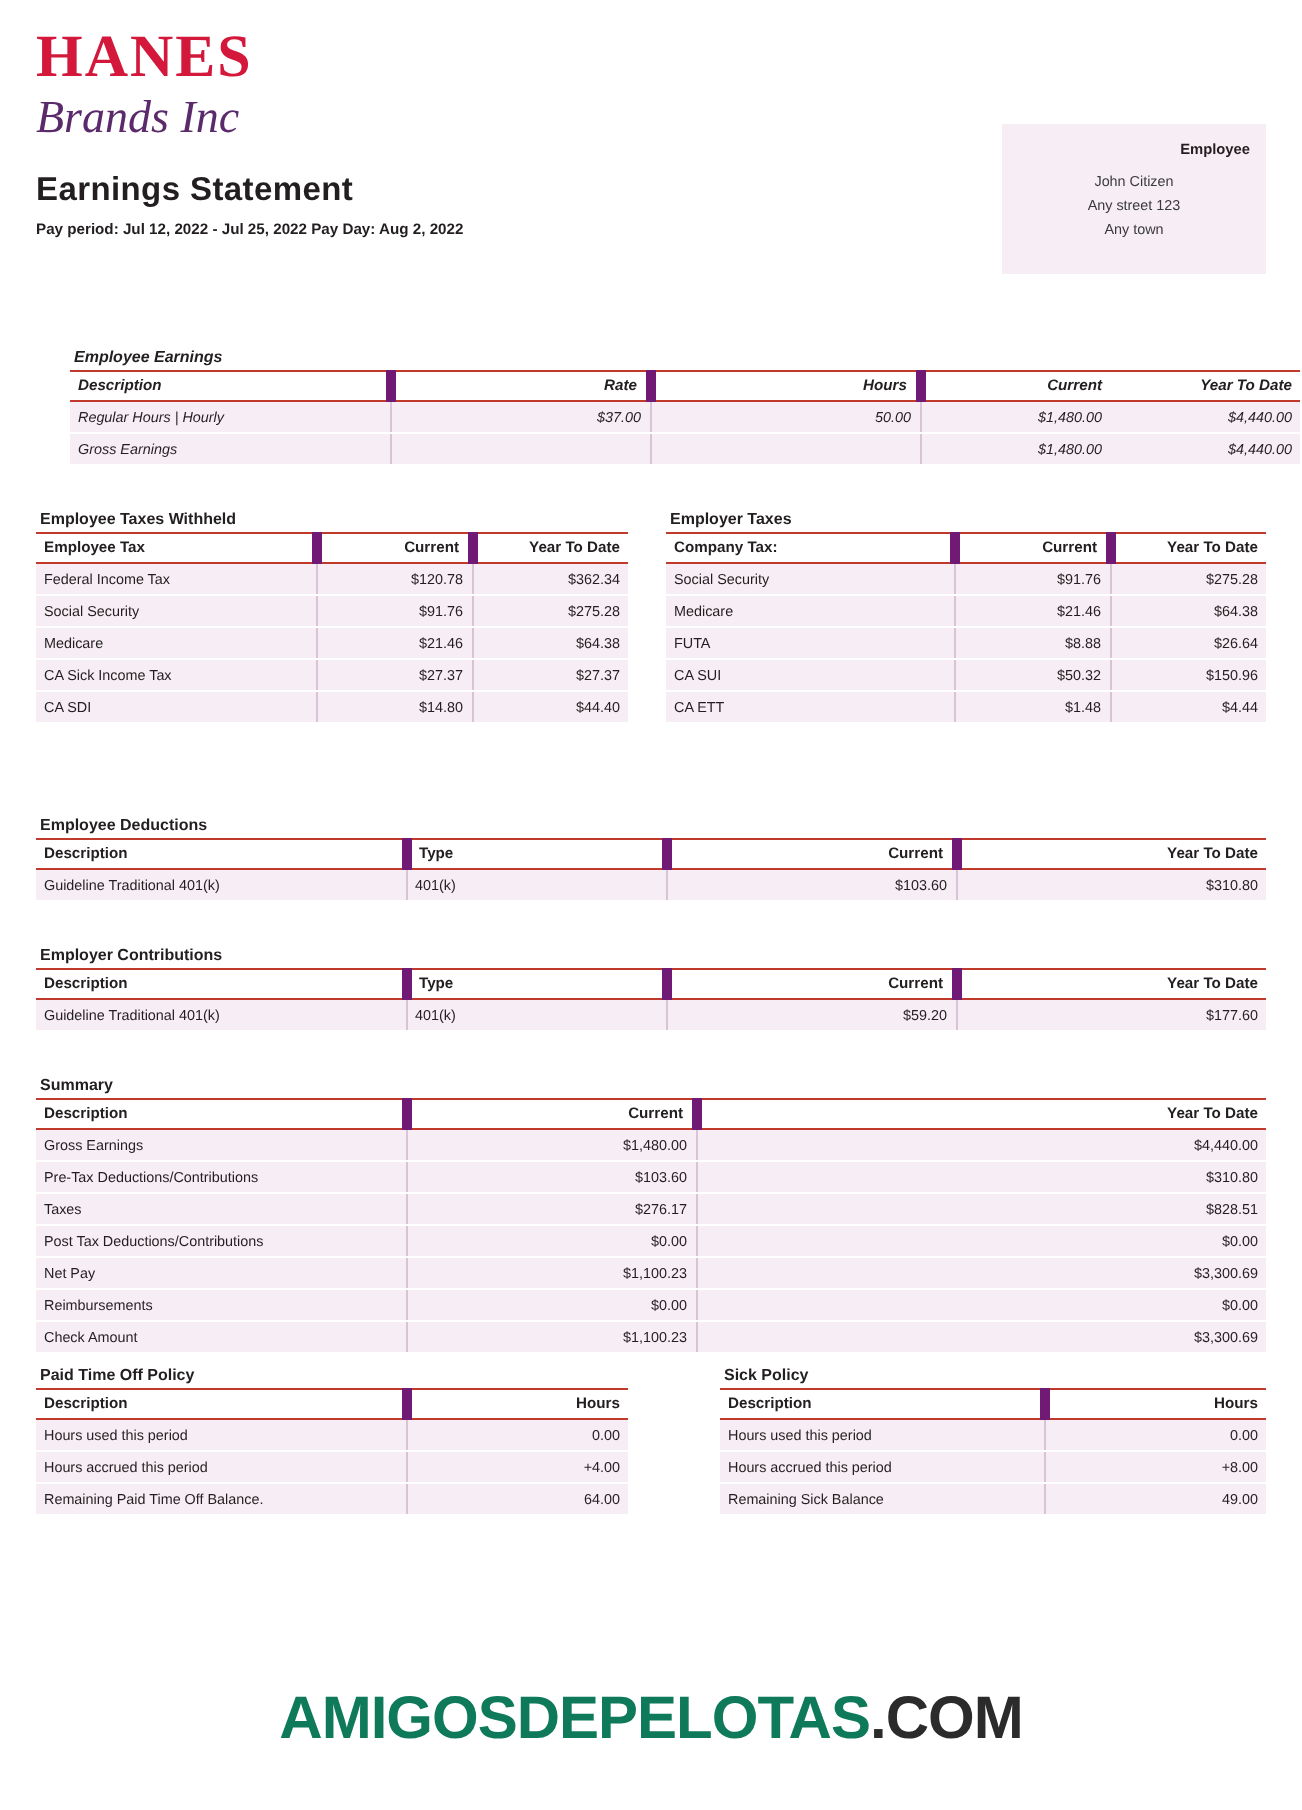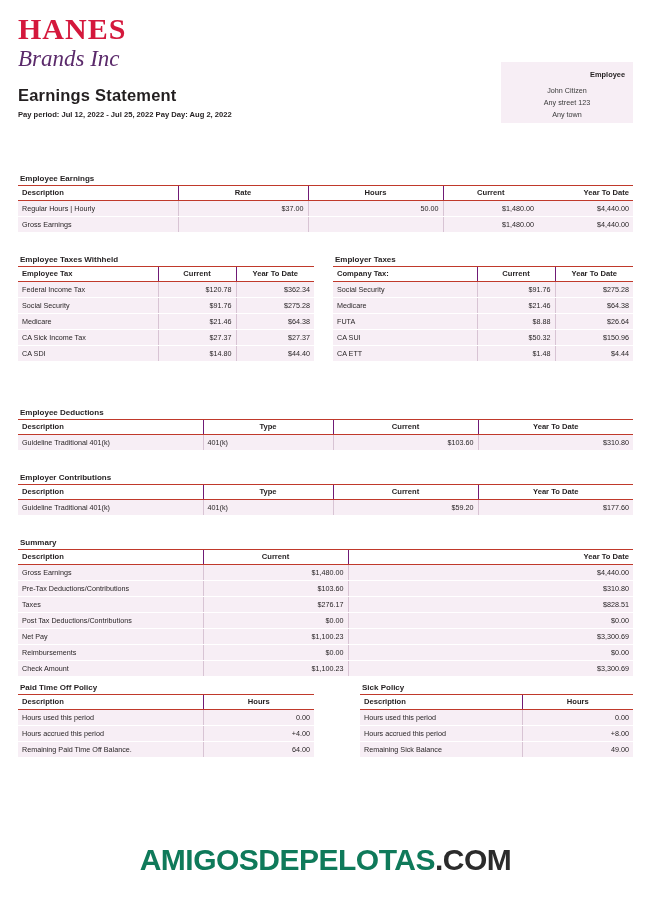--- a/index.html
+++ b/index.html
@@ -65,21 +65,21 @@
     color: #231f20;
   }
 
   
   .employee-box {
     position: absolute;
     right: 18px;
     top: 62px;
     width: 132px;
     background: #f7eef5;
-    padding: 8px 8px 2px 8px;
+    padding: 8px 8px 16px 8px;
     box-sizing: border-box;
     text-align: right;
   }
   .employee-box .emp-title {
     font-size: 7.4px;
     font-weight: bold;
     margin-bottom: 6px;
   }
   .employee-box .emp-line {
     font-size: 7.2px;
@@ -116,21 +116,21 @@
     font-size: 7.2px;
     padding: 3px 4px;
     background: #f7eef5;
     border-bottom: 1px solid #ffffff;
     white-space: nowrap;
     overflow: hidden;
     text-overflow: ellipsis;
   }
   table.tbl td.num, table.tbl th.num { text-align: right; }
   table.tbl .vsep { border-left: 1px solid #d8c4d4; }
-  table.tbl th.vsep { border-left: 1px solid #701a75; text-align: center; }
+  table.tbl th.vsep { border-left: 5px solid #701a75; }
 
   
   .footer {
     position: absolute;
     left: 0;
     right: 0;
     bottom: 28px;
     text-align: center;
     font-family: "Liberation Sans", sans-serif;
     font-weight: bold;
@@ -160,21 +160,21 @@
     <div class="pay-period">Pay period: Jul 12, 2022 - Jul 25, 2022 Pay Day: Aug 2, 2022</div>
   </div>
 
   <div class="employee-box">
     <div class="emp-title">Employee</div>
     <div class="emp-line">John Citizen</div>
     <div class="emp-line">Any street 123</div>
     <div class="emp-line">Any town</div>
   </div>
 
-  <div class="section" style="left:18px; top:174px; width:615px;">
+  <div class="section" style="left:35px; top:174px; width:615px;font-style:italic;">
     <div class="section-title">Employee Earnings</div>
     <table class="tbl">
       <colgroup>
           <col style="width:160px">
           <col style="width:130px">
           <col style="width:135px">
           <col style="width:95px">
           <col style="width:95px">
         </colgroup>
       <thead>

